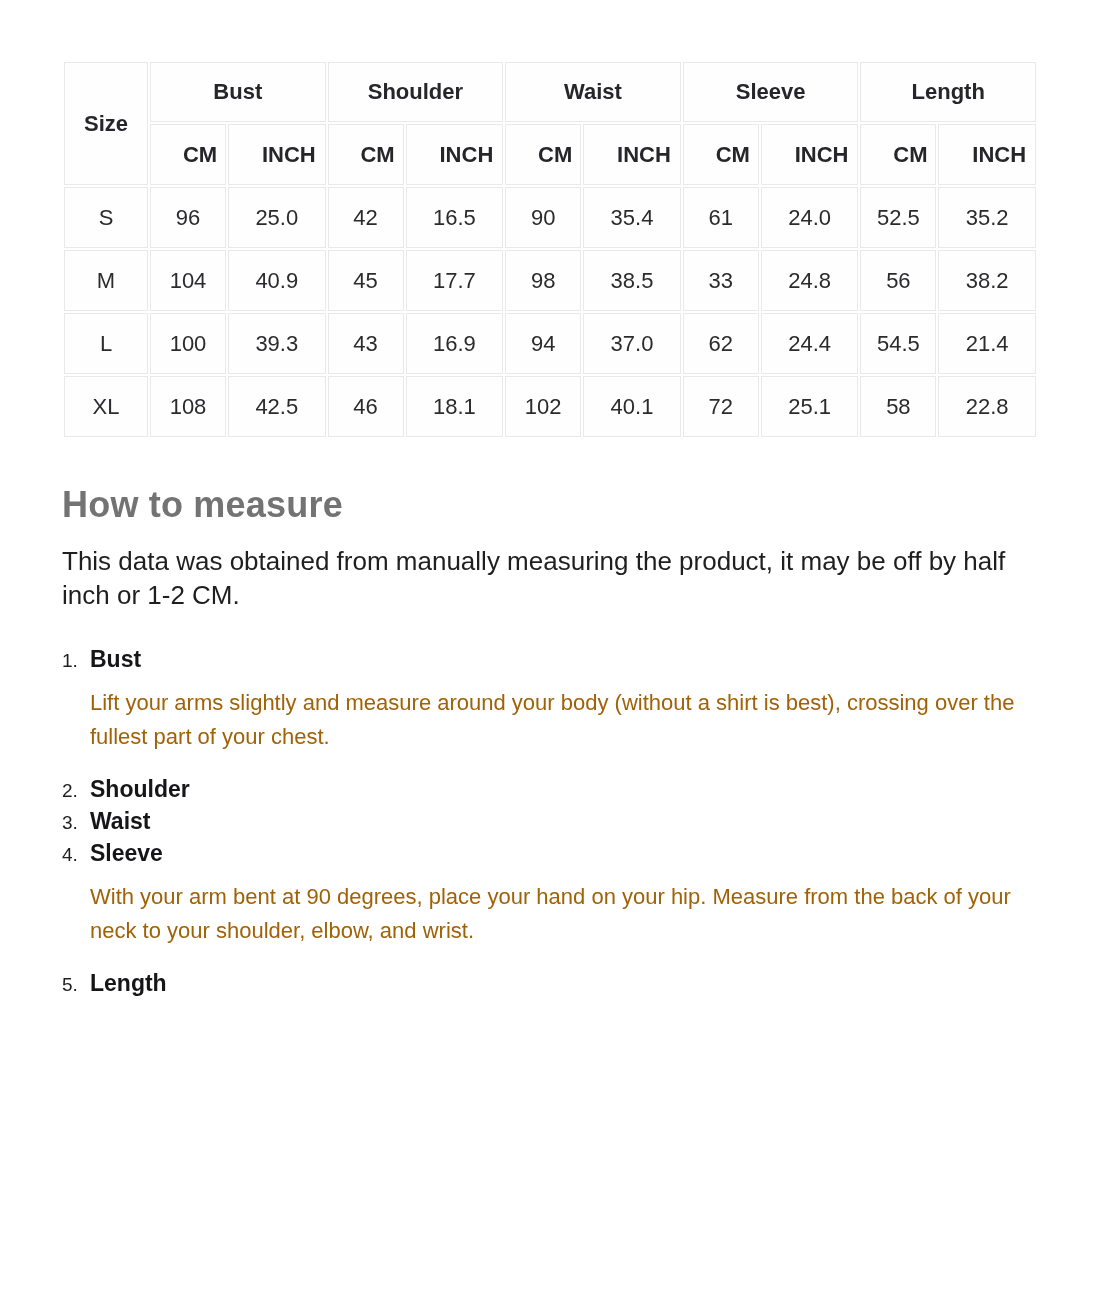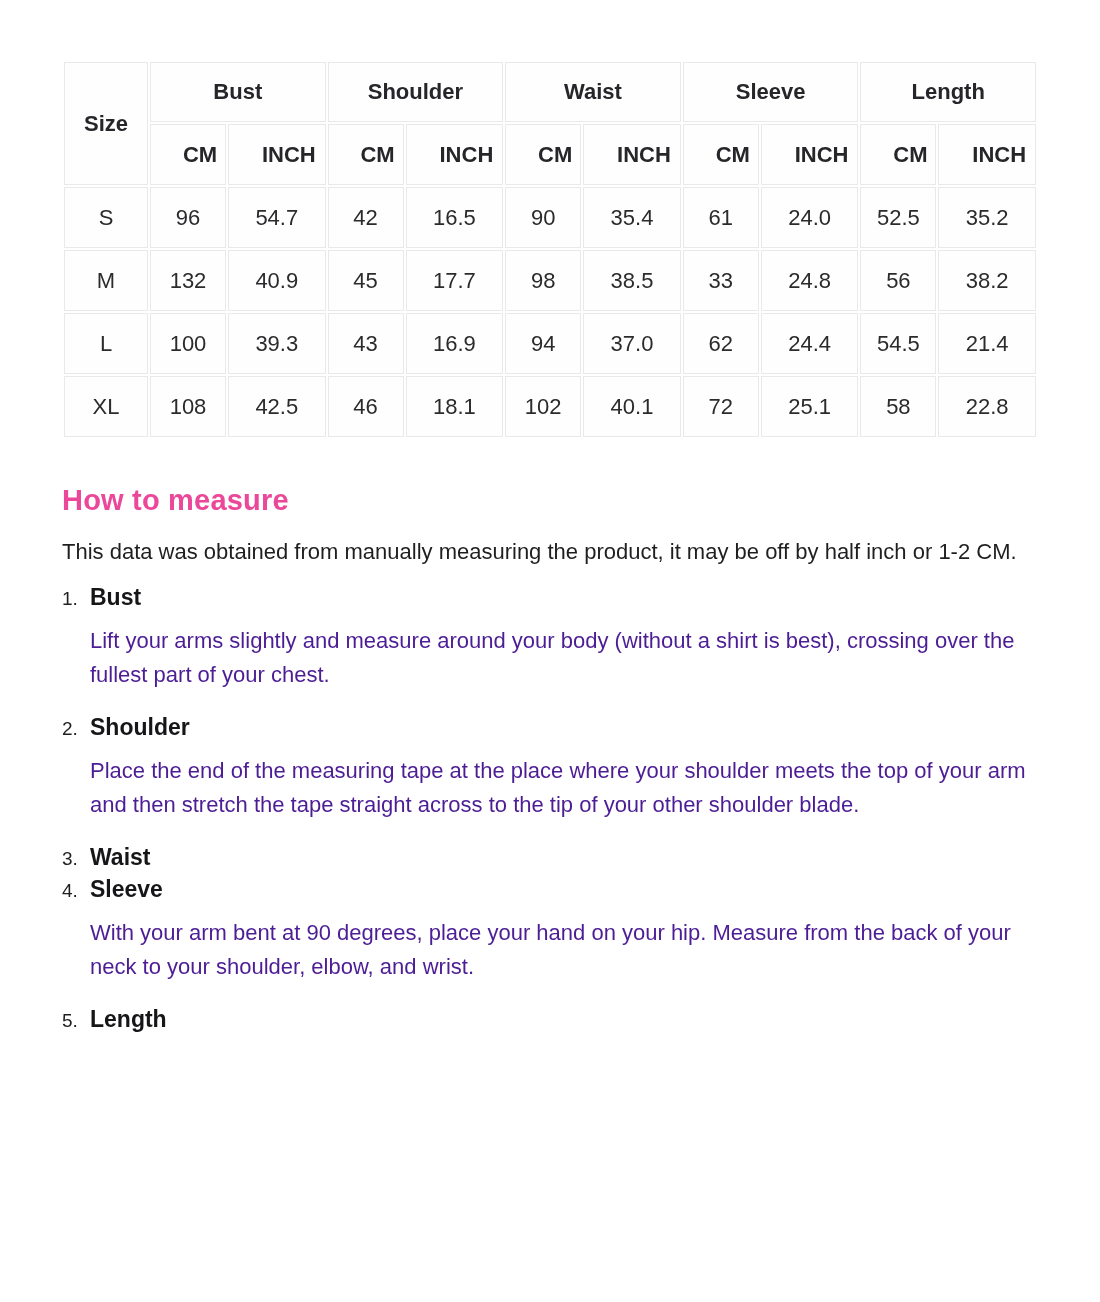--- a/index.html
+++ b/index.html
@@ -40,29 +40,29 @@
     font-weight: 700;
     color: #26262a;
   }
   tr.group-row td { height: 60px; }
   td.unit { font-size: 21px; padding-left: 24px; }
   td.size-cell, td.value-cell { color: #2b2b2e; }
 
   
   h2.htm-title {
     margin-top: 45px;
-    font-size: 29px;
+    font-size: 36px;
     font-weight: 700;
-    color: #ec4899;
+    color: #737373;
     letter-spacing: 0.2px;
   }
   p.htm-intro {
     margin-top: 18px;
-    margin-bottom: 13px;
-    font-size: 22px;
+    margin-bottom: 32px;
+    font-size: 26px;
     line-height: 34px;
     color: #1f1f21;
   }
   .step {
     display: flex;
     align-items: flex-start;
   }
   .step-num {
     flex: 0 0 28px;
     font-size: 19px;
@@ -74,21 +74,21 @@
   .step-term {
     font-size: 23px;
     font-weight: 700;
     line-height: 30px;
     color: #161618;
   }
   .step-desc {
     font-size: 22px;
     line-height: 34px;
     margin: 12px 0 20px 0;
-    color: #4c1d95;
+    color: #a16207;
     max-width: 952px;
   }
 </style>
 </head>
 <body>
 
 <div class="page">
 
   <table class="size-chart">
     <colgroup>
@@ -121,33 +121,33 @@
       <td class="head unit">CM</td>
       <td class="head unit">INCH</td>
       <td class="head unit">CM</td>
       <td class="head unit">INCH</td>
       <td class="head unit">CM</td>
       <td class="head unit">INCH</td>
     </tr>
     <tr>
       <td class="size-cell">S</td>
       <td class="value-cell">96</td>
-      <td class="value-cell">54.7</td>
+      <td class="value-cell">25.0</td>
       <td class="value-cell">42</td>
       <td class="value-cell">16.5</td>
       <td class="value-cell">90</td>
       <td class="value-cell">35.4</td>
       <td class="value-cell">61</td>
       <td class="value-cell">24.0</td>
       <td class="value-cell">52.5</td>
       <td class="value-cell">35.2</td>
     </tr>
     <tr>
       <td class="size-cell">M</td>
-      <td class="value-cell">132</td>
+      <td class="value-cell">104</td>
       <td class="value-cell">40.9</td>
       <td class="value-cell">45</td>
       <td class="value-cell">17.7</td>
       <td class="value-cell">98</td>
       <td class="value-cell">38.5</td>
       <td class="value-cell">33</td>
       <td class="value-cell">24.8</td>
       <td class="value-cell">56</td>
       <td class="value-cell">38.2</td>
     </tr>
@@ -188,21 +188,20 @@
     <div class="step-body">
       <div class="step-term">Bust</div>
       <p class="step-desc">Lift your arms slightly and measure around your body (without a shirt is best), crossing over the fullest part of your chest.</p>
     </div>
   </div>
 
   <div class="step">
     <span class="step-num">2.</span>
     <div class="step-body">
       <div class="step-term">Shoulder</div>
-      <p class="step-desc">Place the end of the measuring tape at the place where your shoulder meets the top of your arm and then stretch the tape straight across to the tip of your other shoulder blade.</p>
     </div>
   </div>
 
   <div class="step">
     <span class="step-num">3.</span>
     <div class="step-body">
       <div class="step-term">Waist</div>
     </div>
   </div>
 

